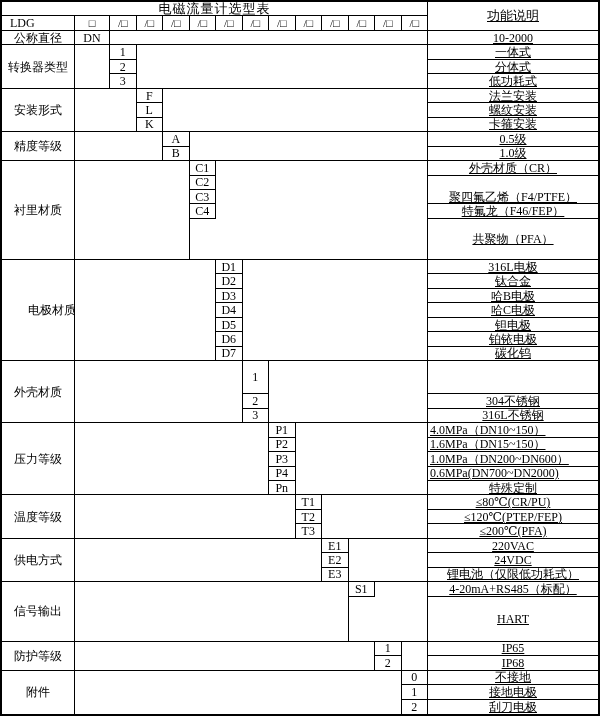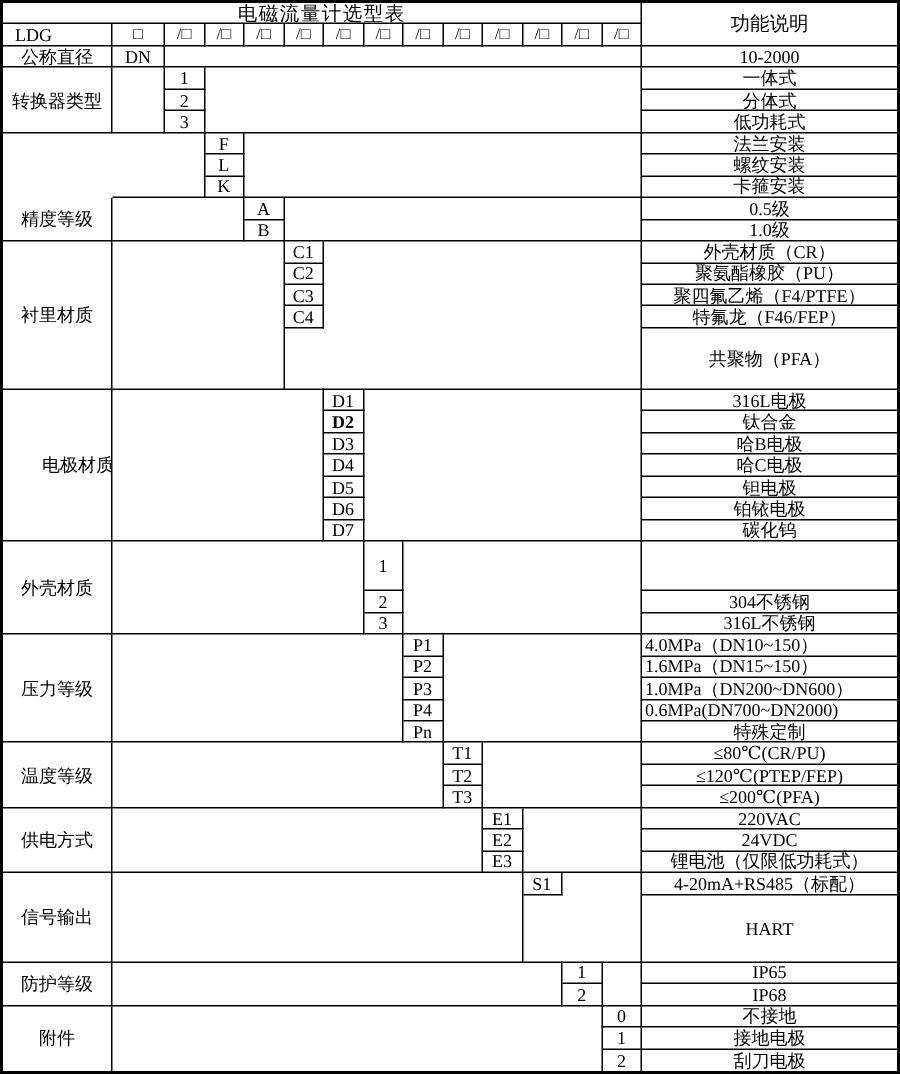--- a/index.html
+++ b/index.html
@@ -13,21 +13,21 @@
     grid-template-columns:73px 35px repeat(12,1fr) 170px;
     grid-template-rows:repeat(44,1fr);
   }
   .cell{
     border-right:1px solid #000;border-bottom:1px solid #000;
     display:flex;align-items:center;justify-content:center;
     font-size:12px;line-height:1;overflow:hidden;white-space:nowrap;
     min-width:0;min-height:0;
   }
   .cell span{display:block;}
-  .er{border-right:none;}
+  .er{border-right:none;text-decoration:underline;}
   .eb{border-bottom:none;}
   .title-cell{font-size:13px;letter-spacing:1px;}
   .hdr-cell{font-size:13px;}
   .left8{justify-content:flex-start;padding-left:8px;}
   .leftd{justify-content:flex-start;padding-left:2px;}
   .slot{font-size:11px;}
 </style>
 </head>
 <body>
 
@@ -112,20 +112,23 @@
       <div class="cell er" style="grid-area: 5 / 15 / 6 / 16;">
         <span>分体式</span>
       </div>
       <div class="cell" style="grid-area: 6 / 3 / 7 / 4;">
         <span>3</span>
       </div>
       <div class="cell er" style="grid-area: 6 / 15 / 7 / 16;">
         <span>低功耗式</span>
       </div>
       <div class="cell" style="grid-area: 4 / 4 / 7 / 15;"></div>
+      <div class="cell" style="grid-area: 7 / 1 / 10 / 2;">
+        <span>安装形式</span>
+      </div>
       <div class="cell" style="grid-area: 7 / 2 / 10 / 4;"></div>
       <div class="cell" style="grid-area: 7 / 4 / 8 / 5;">
         <span>F</span>
       </div>
       <div class="cell er" style="grid-area: 7 / 15 / 8 / 16;">
         <span>法兰安装</span>
       </div>
       <div class="cell" style="grid-area: 8 / 4 / 9 / 5;">
         <span>L</span>
       </div>
@@ -162,23 +165,20 @@
       <div class="cell" style="grid-area: 12 / 2 / 17 / 6;"></div>
       <div class="cell" style="grid-area: 12 / 6 / 13 / 7;">
         <span>C1</span>
       </div>
       <div class="cell er" style="grid-area: 12 / 15 / 13 / 16;">
         <span>外壳材质（CR）</span>
       </div>
       <div class="cell" style="grid-area: 13 / 6 / 14 / 7;">
         <span>C2</span>
       </div>
-      <div class="cell er" style="grid-area: 13 / 15 / 14 / 16;">
-        <span>聚氨酯橡胶（PU）</span>
-      </div>
       <div class="cell" style="grid-area: 14 / 6 / 15 / 7;">
         <span>C3</span>
       </div>
       <div class="cell er" style="grid-area: 14 / 15 / 15 / 16;">
         <span>聚四氟乙烯（F4/PTFE）</span>
       </div>
       <div class="cell" style="grid-area: 15 / 6 / 16 / 7;">
         <span>C4</span>
       </div>
       <div class="cell er" style="grid-area: 15 / 15 / 16 / 16;">
@@ -194,21 +194,21 @@
       <div class="cell" style="grid-area: 17 / 1 / 24 / 2; padding-left: 28px;">
         <span>电极材质</span>
       </div>
       <div class="cell" style="grid-area: 17 / 2 / 24 / 7;"></div>
       <div class="cell" style="grid-area: 17 / 7 / 18 / 8;">
         <span>D1</span>
       </div>
       <div class="cell er" style="grid-area: 17 / 15 / 18 / 16;">
         <span>316L电极</span>
       </div>
-      <div class="cell" style="grid-area: 18 / 7 / 19 / 8; font-weight: bold;">
+      <div class="cell" style="grid-area: 18 / 7 / 19 / 8;">
         <span>D2</span>
       </div>
       <div class="cell er" style="grid-area: 18 / 15 / 19 / 16;">
         <span>钛合金</span>
       </div>
       <div class="cell" style="grid-area: 19 / 7 / 20 / 8;">
         <span>D3</span>
       </div>
       <div class="cell er" style="grid-area: 19 / 15 / 20 / 16;">
         <span>哈B电极</span>

